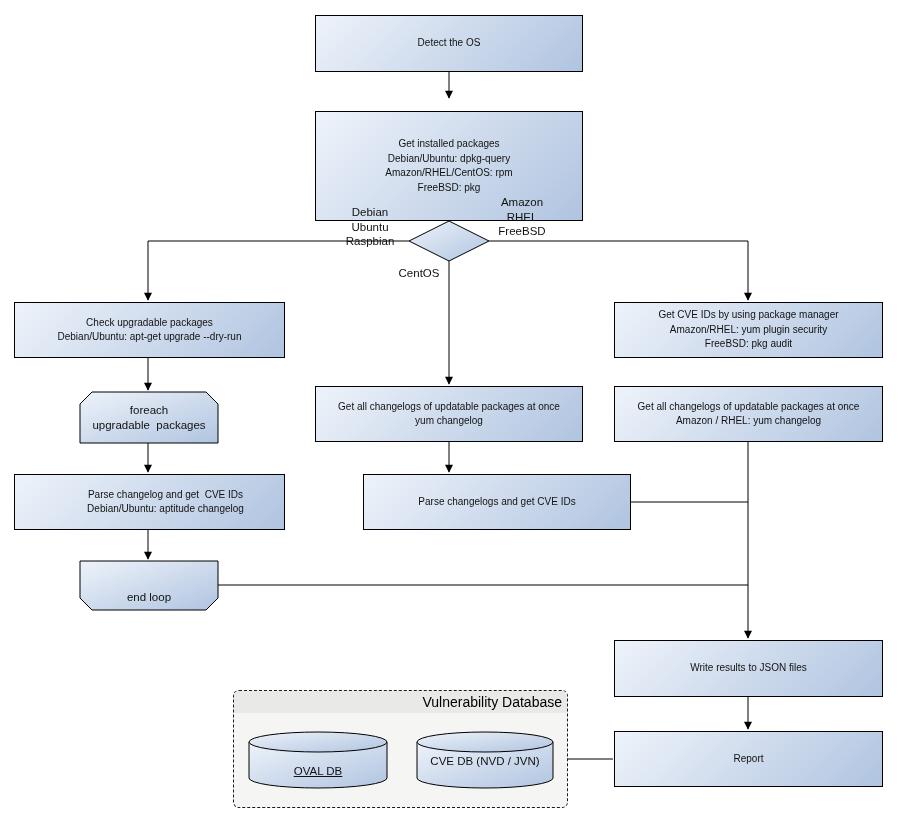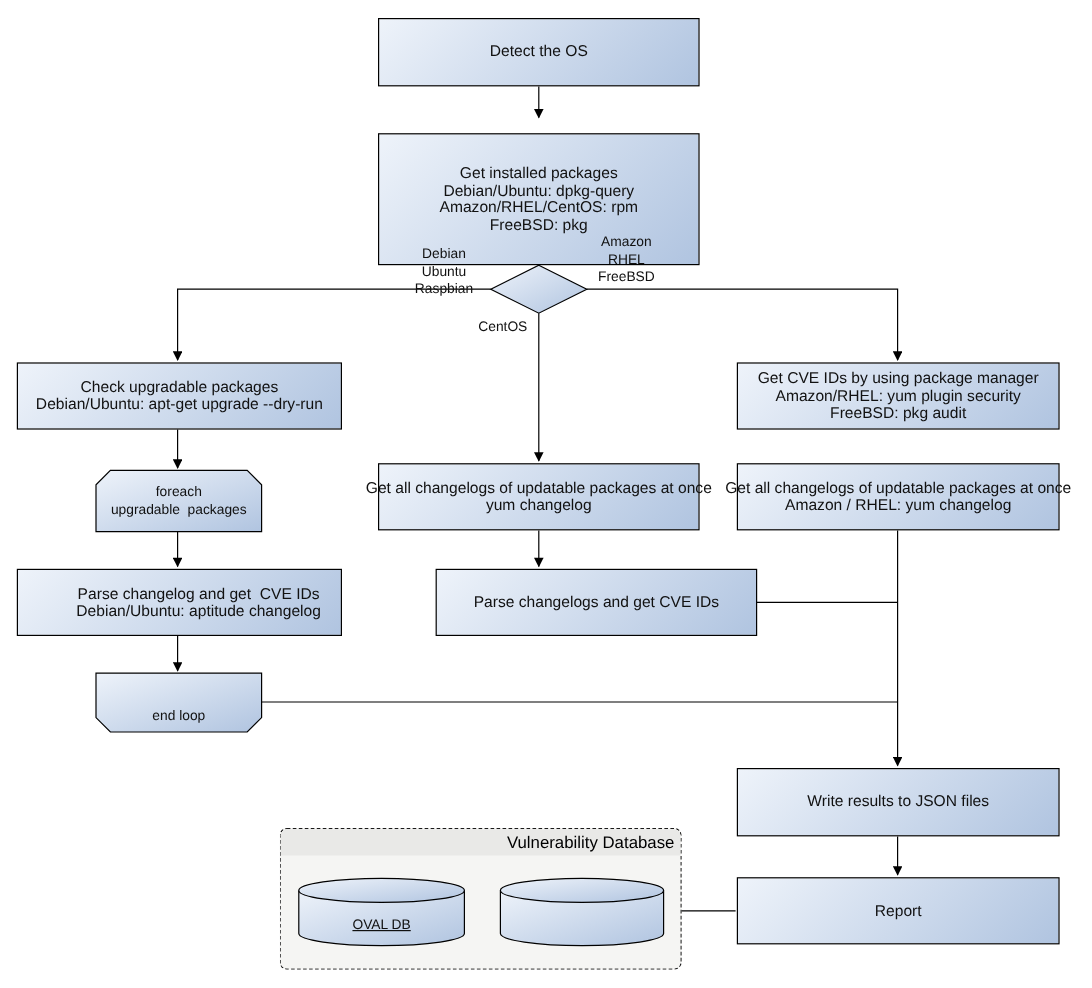--- a/index.html
+++ b/index.html
@@ -6,21 +6,21 @@
   .canvas {
     position:relative; width:910px; height:823px; background:#ffffff;
     font-family:"Liberation Sans", sans-serif; color:#111;
     overflow:hidden;
   }
   .node {
     position:absolute; box-sizing:border-box;
     border:1px solid #000;
     background:linear-gradient(135deg, #eef3fa 0%, #b0c4e0 100%);
     display:flex; align-items:center; justify-content:center;
-    font-size:13px; line-height:14.5px;
+    font-size:10px; line-height:14.5px;
   }
   .node span, .flabel span { white-space:pre; text-align:center; }
   .flabel {
     position:absolute; display:flex; align-items:center; justify-content:center;
     font-size:11.5px; line-height:14.5px; background:transparent;
   }
   .overlay { position:absolute; left:0; top:0; width:910px; height:823px; }
   .db-group {
     position:absolute; left:233px; top:690px; width:335px; height:118px;
     box-sizing:border-box; border:1.5px dashed #1a1a1a; border-radius:6px;
@@ -143,20 +143,23 @@
   </div>
 
   <div class="flabel" style="left:70px; top:561px; width:158px; height:49px;margin-top:12px;">
     <span>end loop</span>
   </div>
 
   <div class="flabel" style="left:248px; top:752px; width:140px; height:38px;text-decoration:underline;">
     <span>OVAL DB</span>
   </div>
 
+  <div class="flabel" style="left:413px; top:742px; width:144px; height:38px;">
+    <span>CVE DB (NVD / JVN)</span>
+  </div>
 
   <div class="flabel" style="left:320px; top:195px; width:100px; height:44px;margin-top:10px;">
     <span>Debian
 Ubuntu
 Raspbian</span>
   </div>
 
   <div class="flabel" style="left:472px; top:195px; width:100px; height:44px;">
     <span>Amazon
 RHEL

